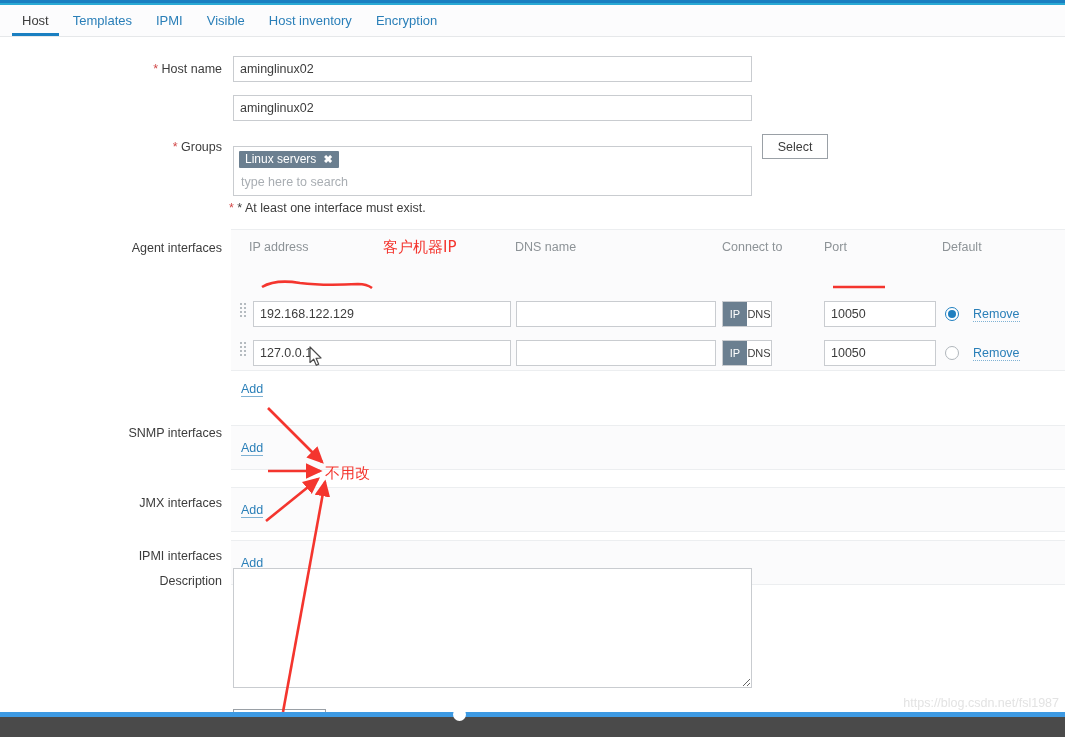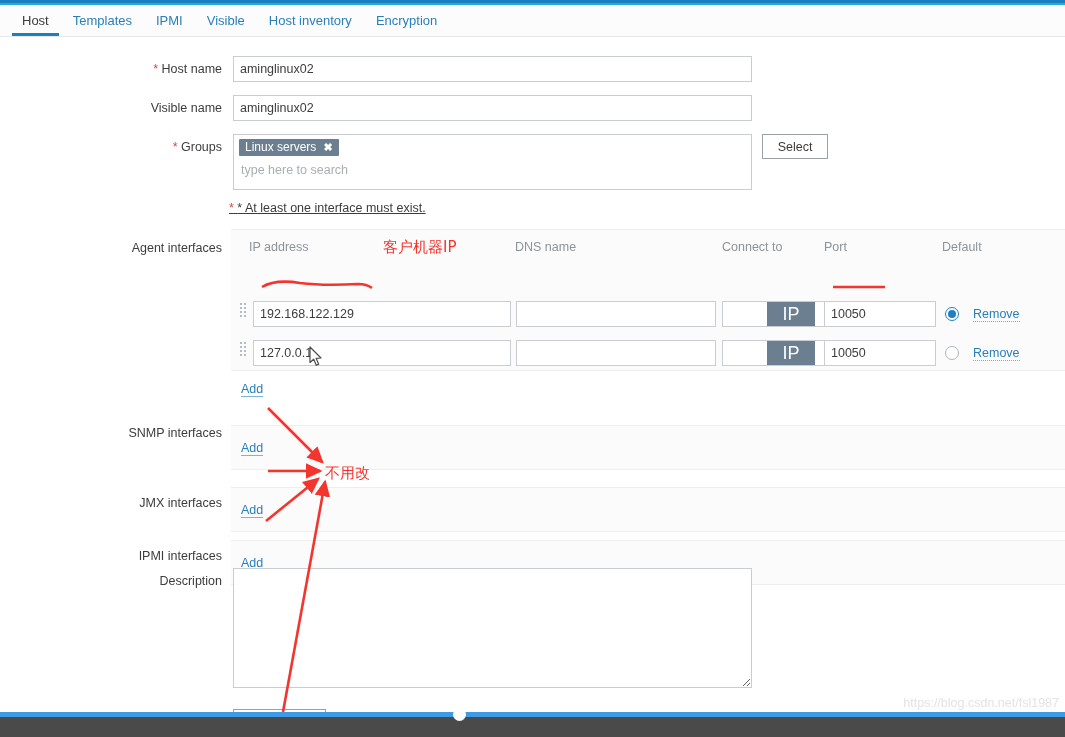--- a/index.html
+++ b/index.html
@@ -162,21 +162,20 @@
     font-size: 12.5px;
     color: #3c3c3c;
     height: 25px;
     cursor: pointer;
   }
 
   .note {
     position: absolute;
     font-size: 12.5px;
     color: #3c3c3c;
-    text-decoration: underline;
   }
 
   
   .ifpanel {
     position: absolute;
     box-sizing: border-box;
     background: #fbfbfc;
     border-top: 1px solid #eceef0;
     border-bottom: 1px solid #eceef0;
   }
@@ -203,26 +202,25 @@
     display: flex;
     box-sizing: border-box;
     border: 1px solid #c9ccd0;
     height: 26px;
     background: #fff;
   }
   .seg span {
     display: inline-flex;
     align-items: center;
     justify-content: center;
-    width: 48px;
-    font-size: 18px;
+    width: 24px;
+    font-size: 11px;
     color: #3c3c3c;
     cursor: pointer;
     height: 24px;
-    margin-left: 44px;
   }
   .seg span.on {
     background: #6b7f90;
     color: #fff;
   }
 
   .radio {
     position: absolute;
     width: 14px; height: 14px;
     border-radius: 50%;
@@ -370,27 +368,26 @@
 </div>
 
 <div class="form">
 
   <div class="row" style="top:19px;height:30px;">
     <div class="lbl" style="top:5px;"><span class="req">*</span> <span>Host name</span></div>
     <input class="txtinput" style="left: 233px; top: 0px; width: 519px;" value="aminglinux02">
   </div>
 
   <div class="row" style="top:58px;height:30px;">
-    <div class="lbl" style="top:5px;">Visible name</div>
     <input class="txtinput" style="left: 233px; top: 0px; width: 519px;" value="aminglinux02">
   </div>
 
   <div class="row" style="top:97px;height:50px;">
     <div class="lbl" style="top:5px;"><span class="req">*</span> <span>Groups</span></div>
-    <div class="multiselect" style="left:233px;top:0;width:519px;height:56px;">
+    <div class="multiselect" style="left:233px;top:12px;width:519px;height:50px;">
       <span class="chip">
         <span>Linux servers</span>
         <span class="x">✖</span>
       </span>
       <input class="ms-search" placeholder="type here to search" style="">
     </div>
     <button class="btn" style="left:755px;top:0;width:66px;margin-left:7px;">Select</button>
   </div>
 
   <div class="note" style="left:229px;top:164px;"><span class="req">*</span> <span>* At least one interface must exist.</span></div>

